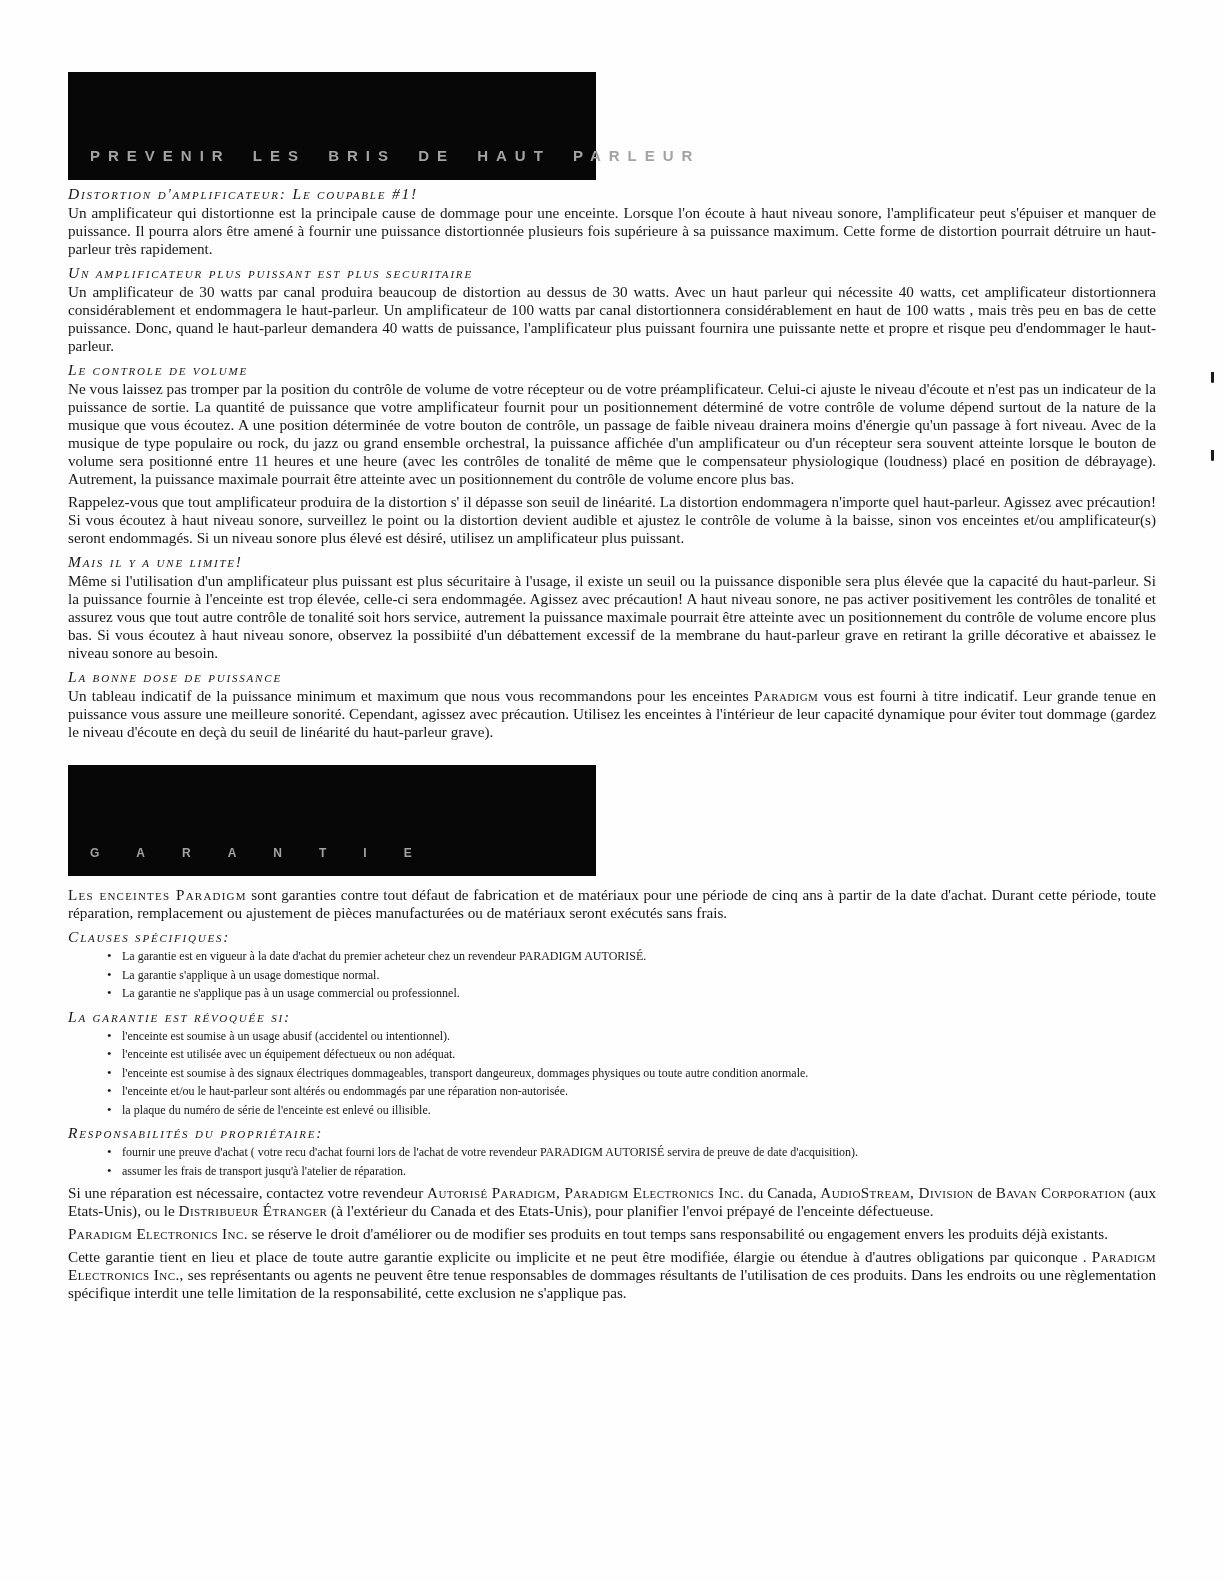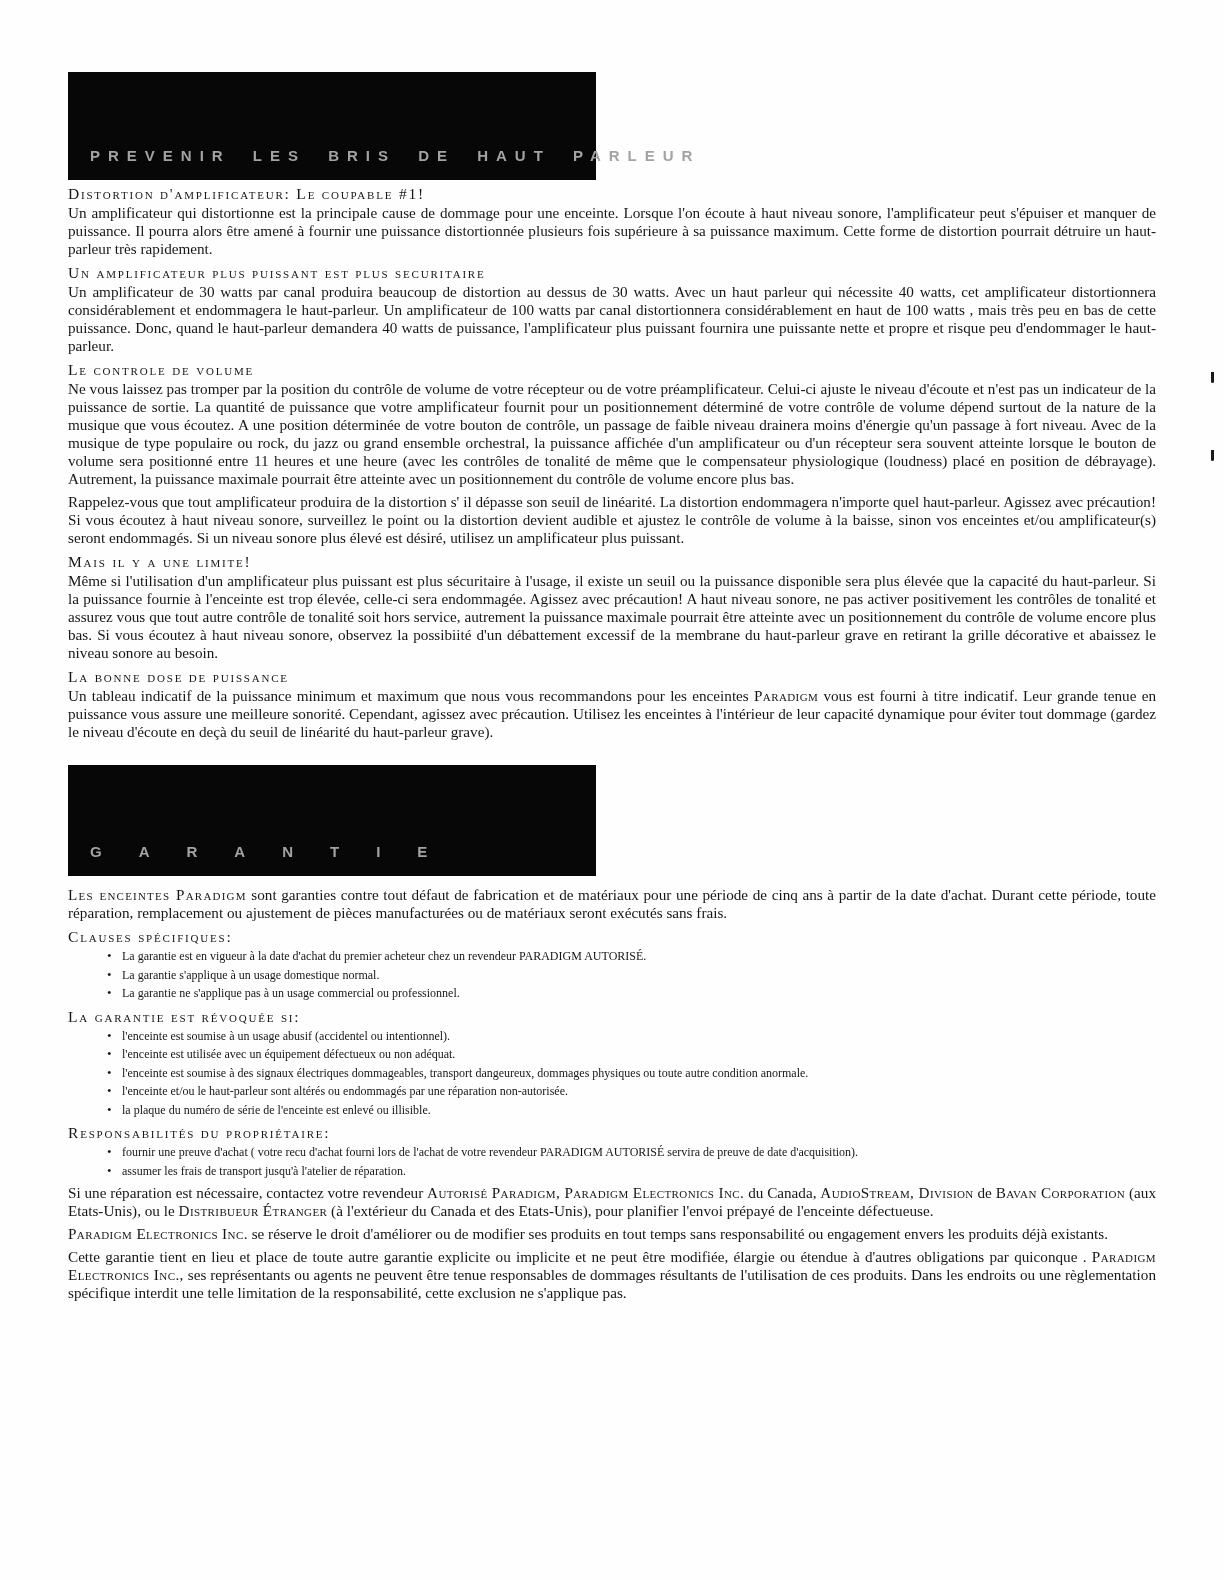--- a/index.html
+++ b/index.html
@@ -24,33 +24,34 @@
   .banner-text {
     color:#a3a3a3;
     font-family:"Liberation Sans", sans-serif;
     font-weight:bold;
     font-size:15px;
     letter-spacing:8px;
     word-spacing:10px;
     white-space:nowrap;
   }
   .banner.warranty { height:111px; margin-top:24px; }
-  .banner.warranty .banner-text { letter-spacing:37px; font-size:15px;margin-top:24px; }
+  .banner.warranty .banner-text { letter-spacing:37px; font-size:12px;margin-top:24px; }
   .body {
     font-size:15.2px;
     line-height:18px;
     text-align:justify;
     margin:0 0 5px 0;
   }
   .intro { margin-top:10px; }
   .lead-sc { font-variant:small-caps; letter-spacing:1.2px; }
   .sc { font-variant:small-caps; letter-spacing:0.4px; }
   .sc-head {
     font-size:15.5px;
     line-height:19px;
+    font-style:italic;
     font-variant:small-caps;
     font-weight:normal;
     letter-spacing:1.8px;
     margin:4px 0 1px 0;
   }
   ul.bullets { list-style:none; margin:1px 0 4px 0; padding:0 0 0 37px; }
   ul.bullets li {
     position:relative;
     padding-left:17px;
     line-height:18.5px;

